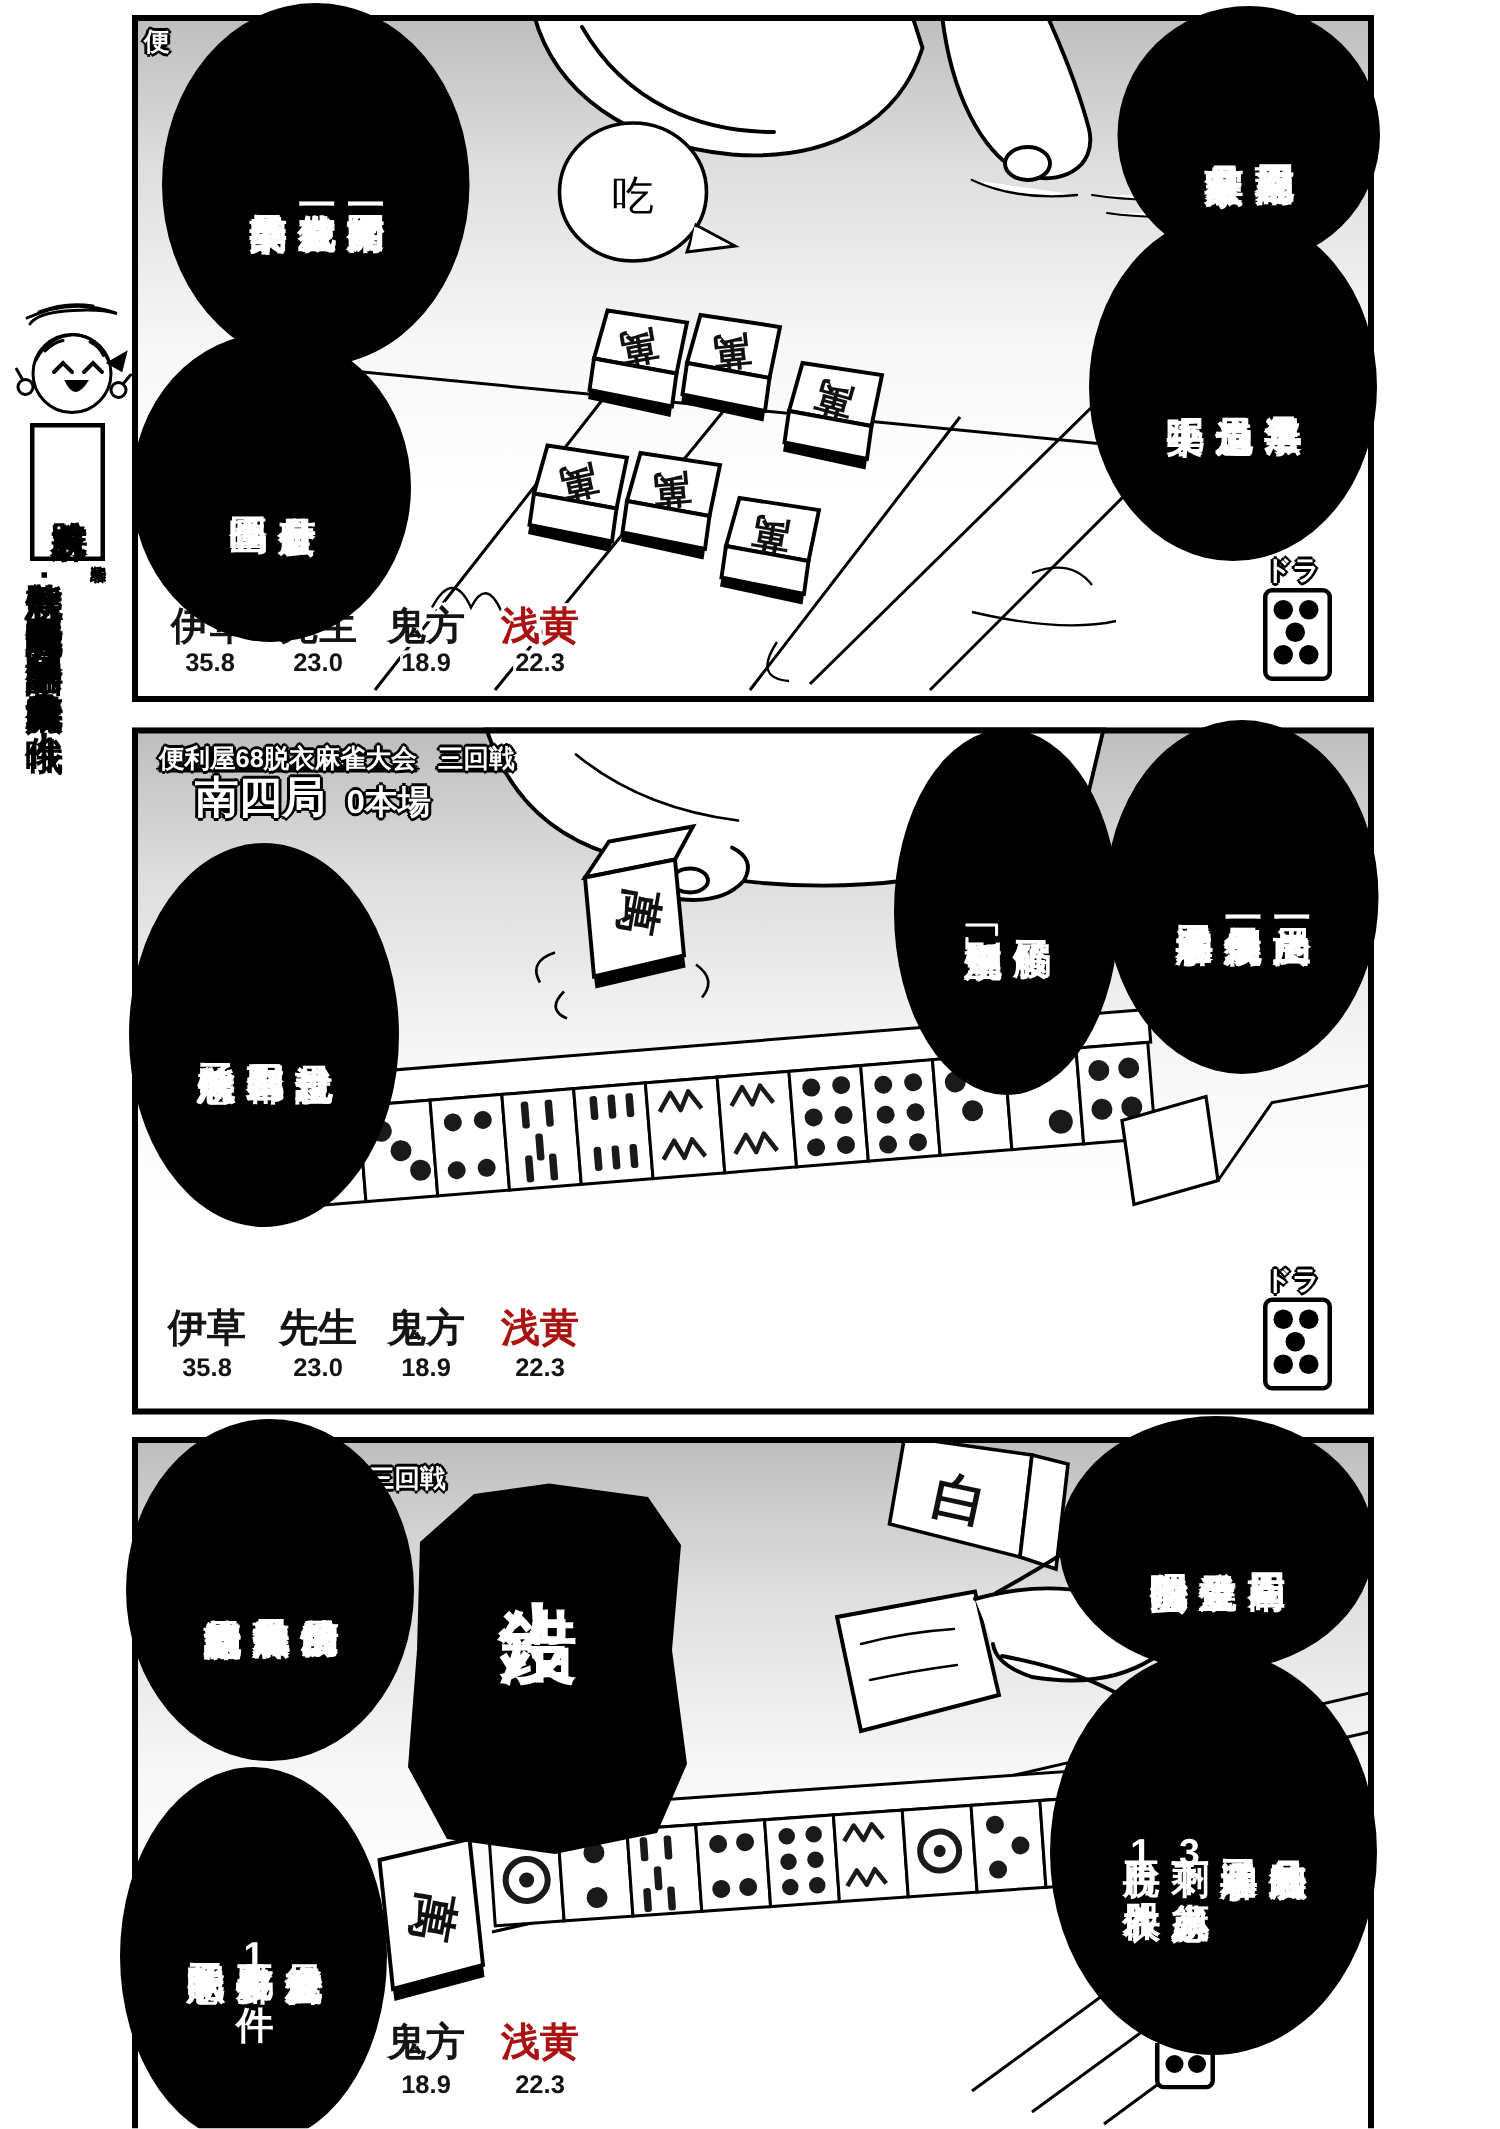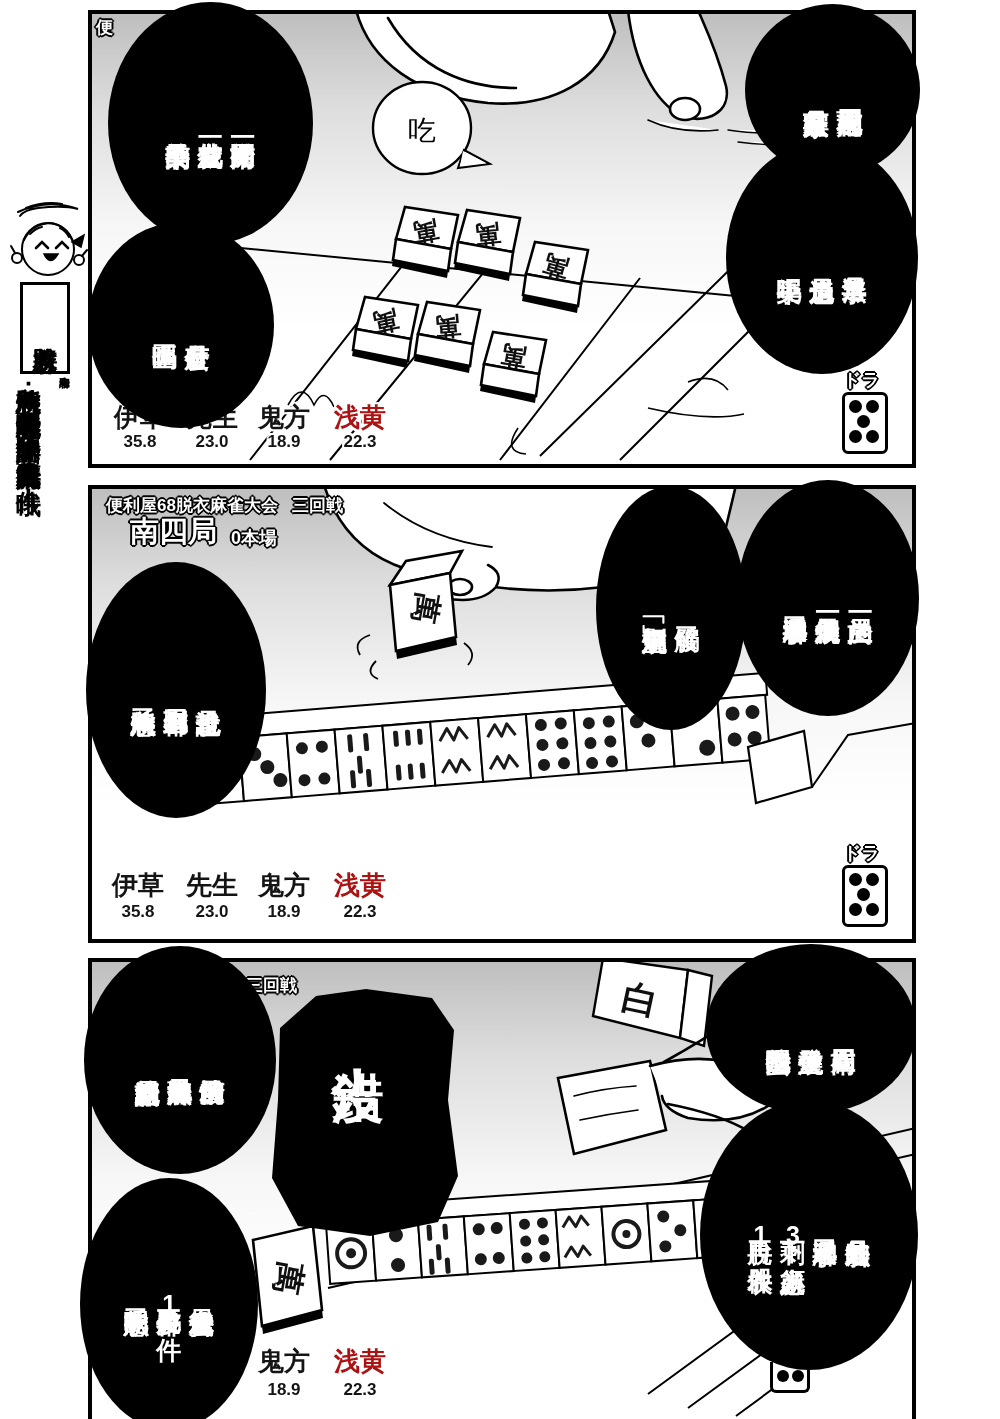--- a/index.html
+++ b/index.html
@@ -248,27 +248,27 @@
       <ellipse cx="372" cy="102" rx="12" ry="8"></ellipse>
     </g>
 
     <path d="M302,100 L318,76 L374,66 L362,88 Z" fill="#fff" stroke="#000" stroke-width="2.6"></path>
     <path d="M302,100 L362,88 L368,152 L308,166 Z" fill="#fff" stroke="#000" stroke-width="2.6"></path>
     <path d="M308,166 L368,152 L369,160 L309,174 Z" fill="#000"></path>
     <path d="M282,150 q-18,6 -10,20 M288,176 q-12,12 2,18 M376,158 q14,10 4,22" fill="none" stroke="#000" stroke-width="1.8"></path>
   </svg>
   <div class="tile-glyph" style="left:406px;top:588px;width:40px;height:40px;font-size:30px;transform:rotate(100deg)">萬</div>
 
-  <div class="hdr-row" style="left:106px;top:494px;">
+  <div class="hdr-row" style="left:106px;top:494px;text-decoration:underline;">
     <span class="outline-b" style="font-size:17px">便利屋68脱衣麻雀大会</span>
     <span class="outline-b" style="font-size:17px">三回戦</span>
   </div>
   <div class="hdr-row" style="left:130px;top:512px;">
     <span class="outline-b" style="font-size:29px">南四局</span>
-    <span class="outline-b" style="font-size:18px;padding-bottom:2px">0本場</span>
+    <span class="outline-b" style="font-size:22px;padding-bottom:2px">0本場</span>
   </div>
 
   <div class="bubble" style="left:737px;top:480px;width:182px;height:236px;">
     <div class="vtext">由於上一局
 最後一個燒鳥
 遙香選手和牌了</div>
   </div>
   <div class="bubble" style="left:596px;top:486px;width:150px;height:244px;">
     <div class="vtext">觸發了
 「重燒」規則</div>

